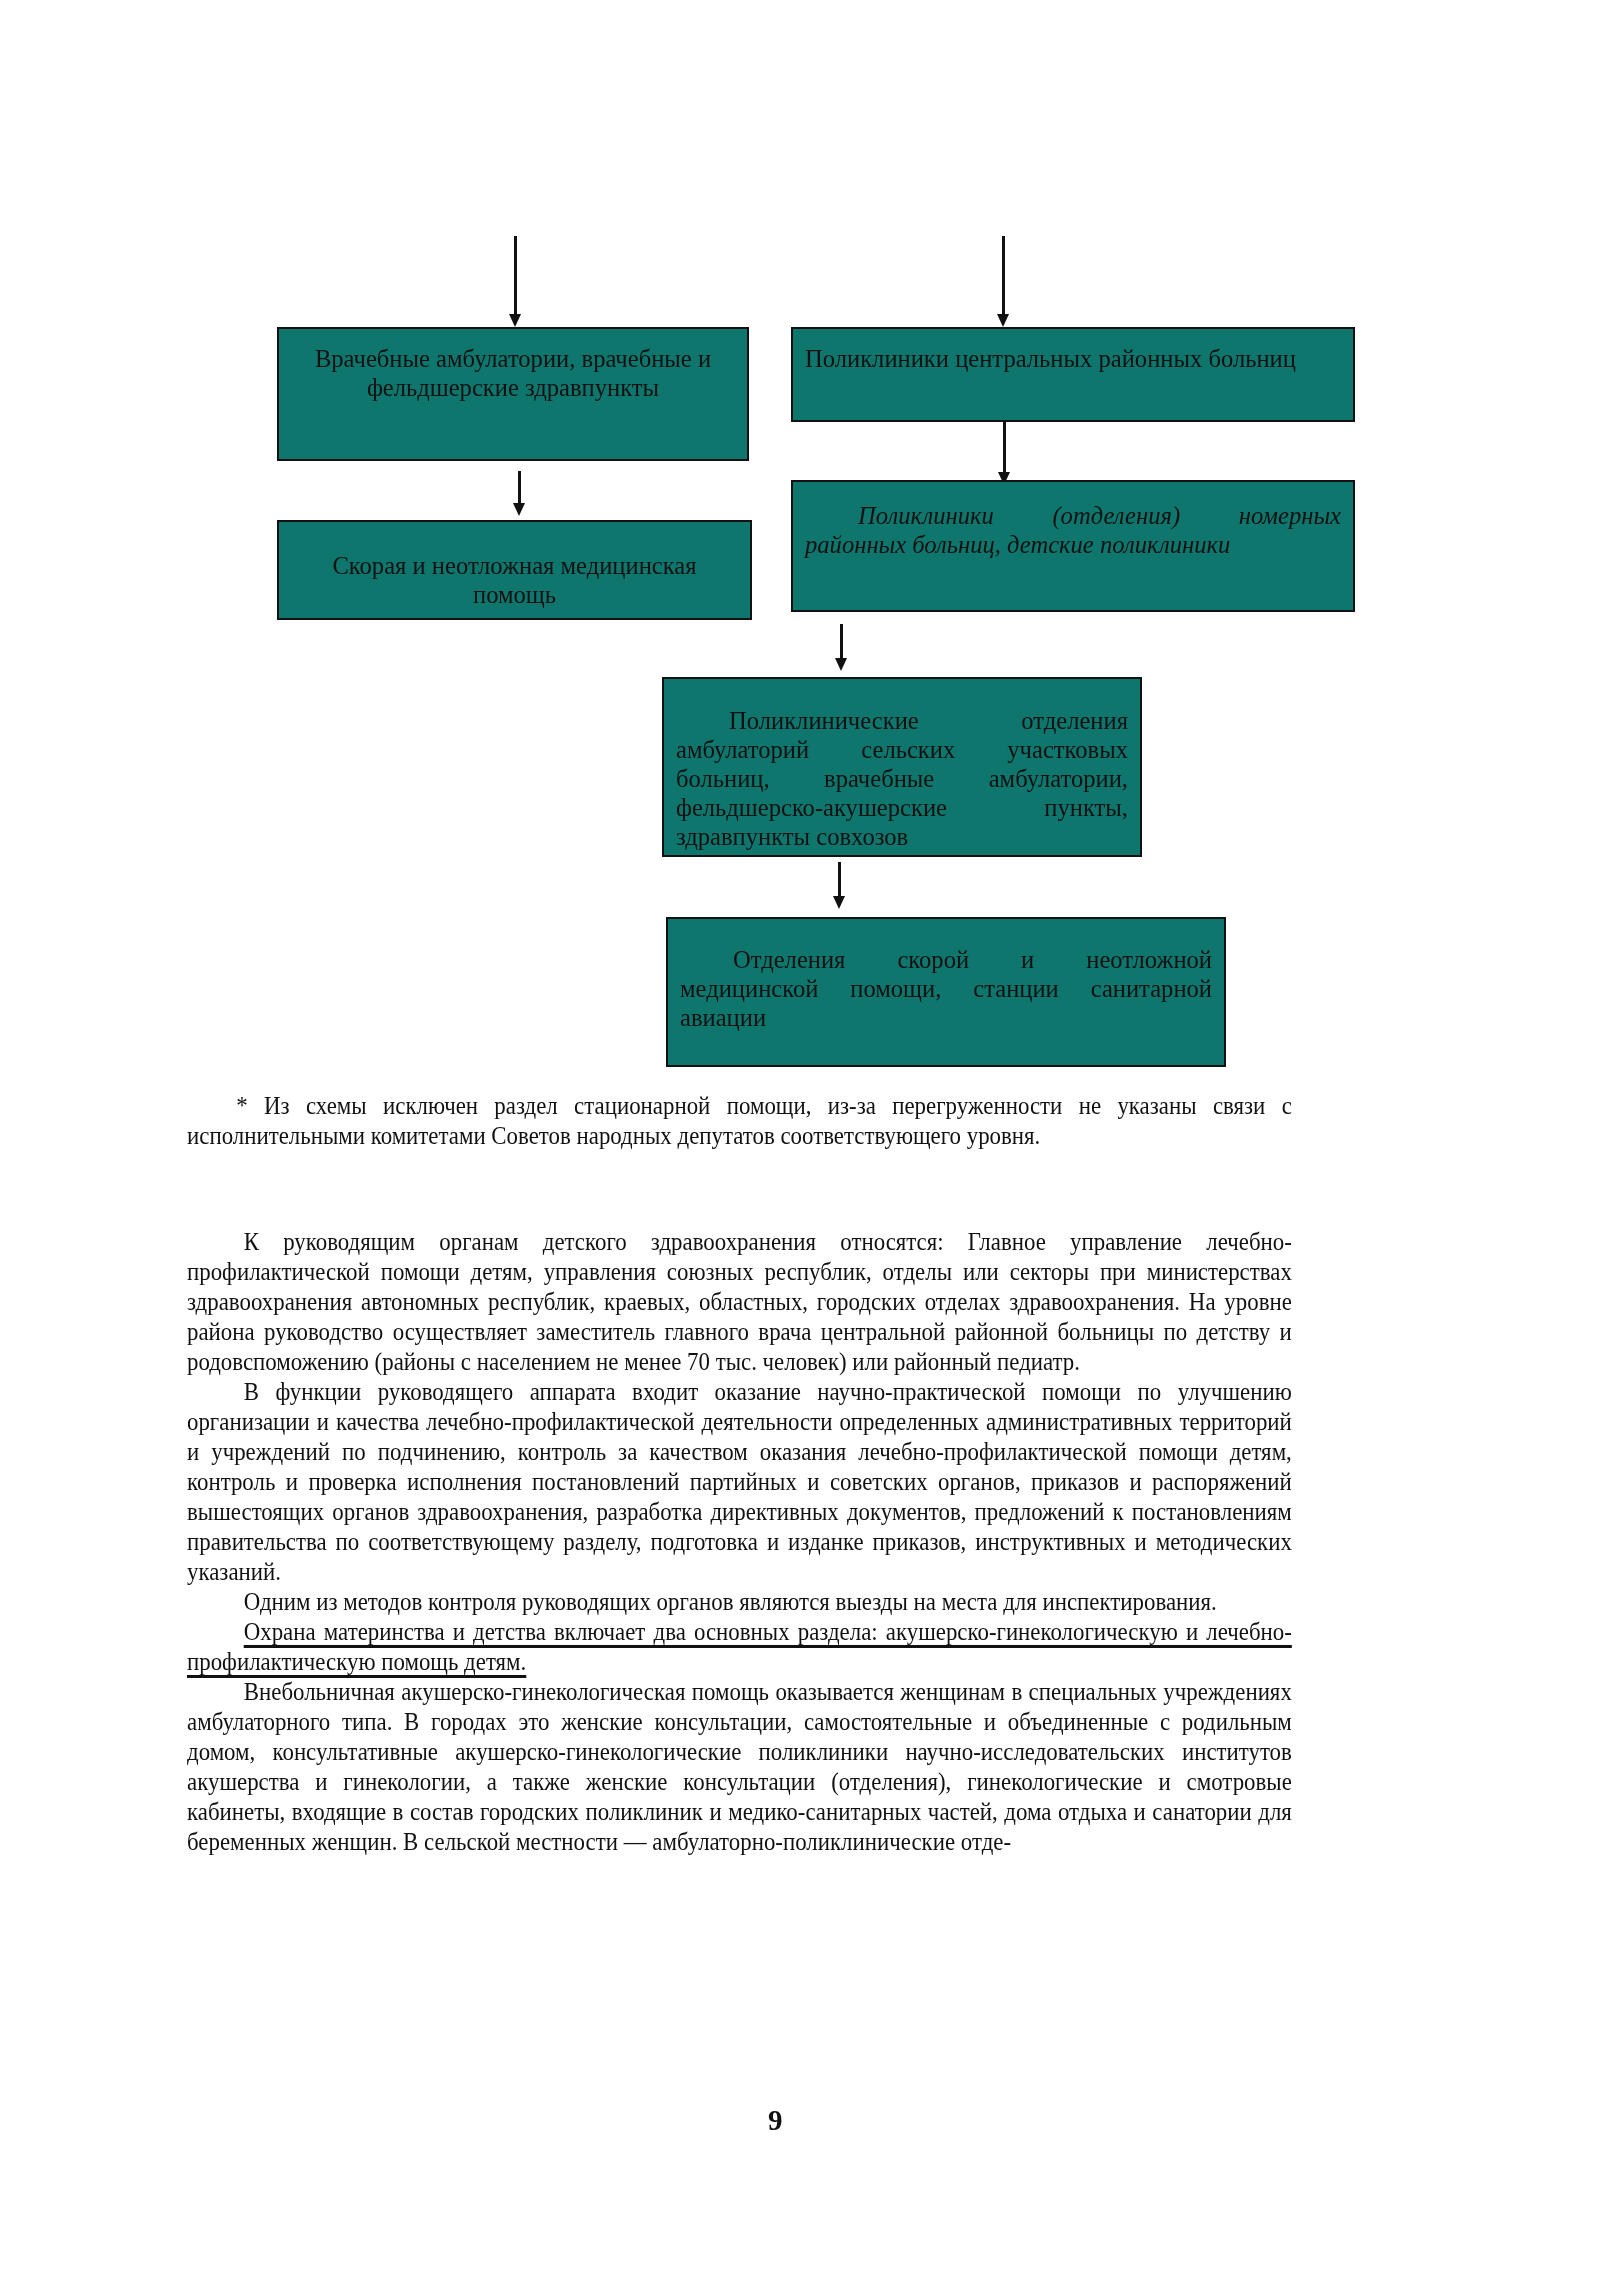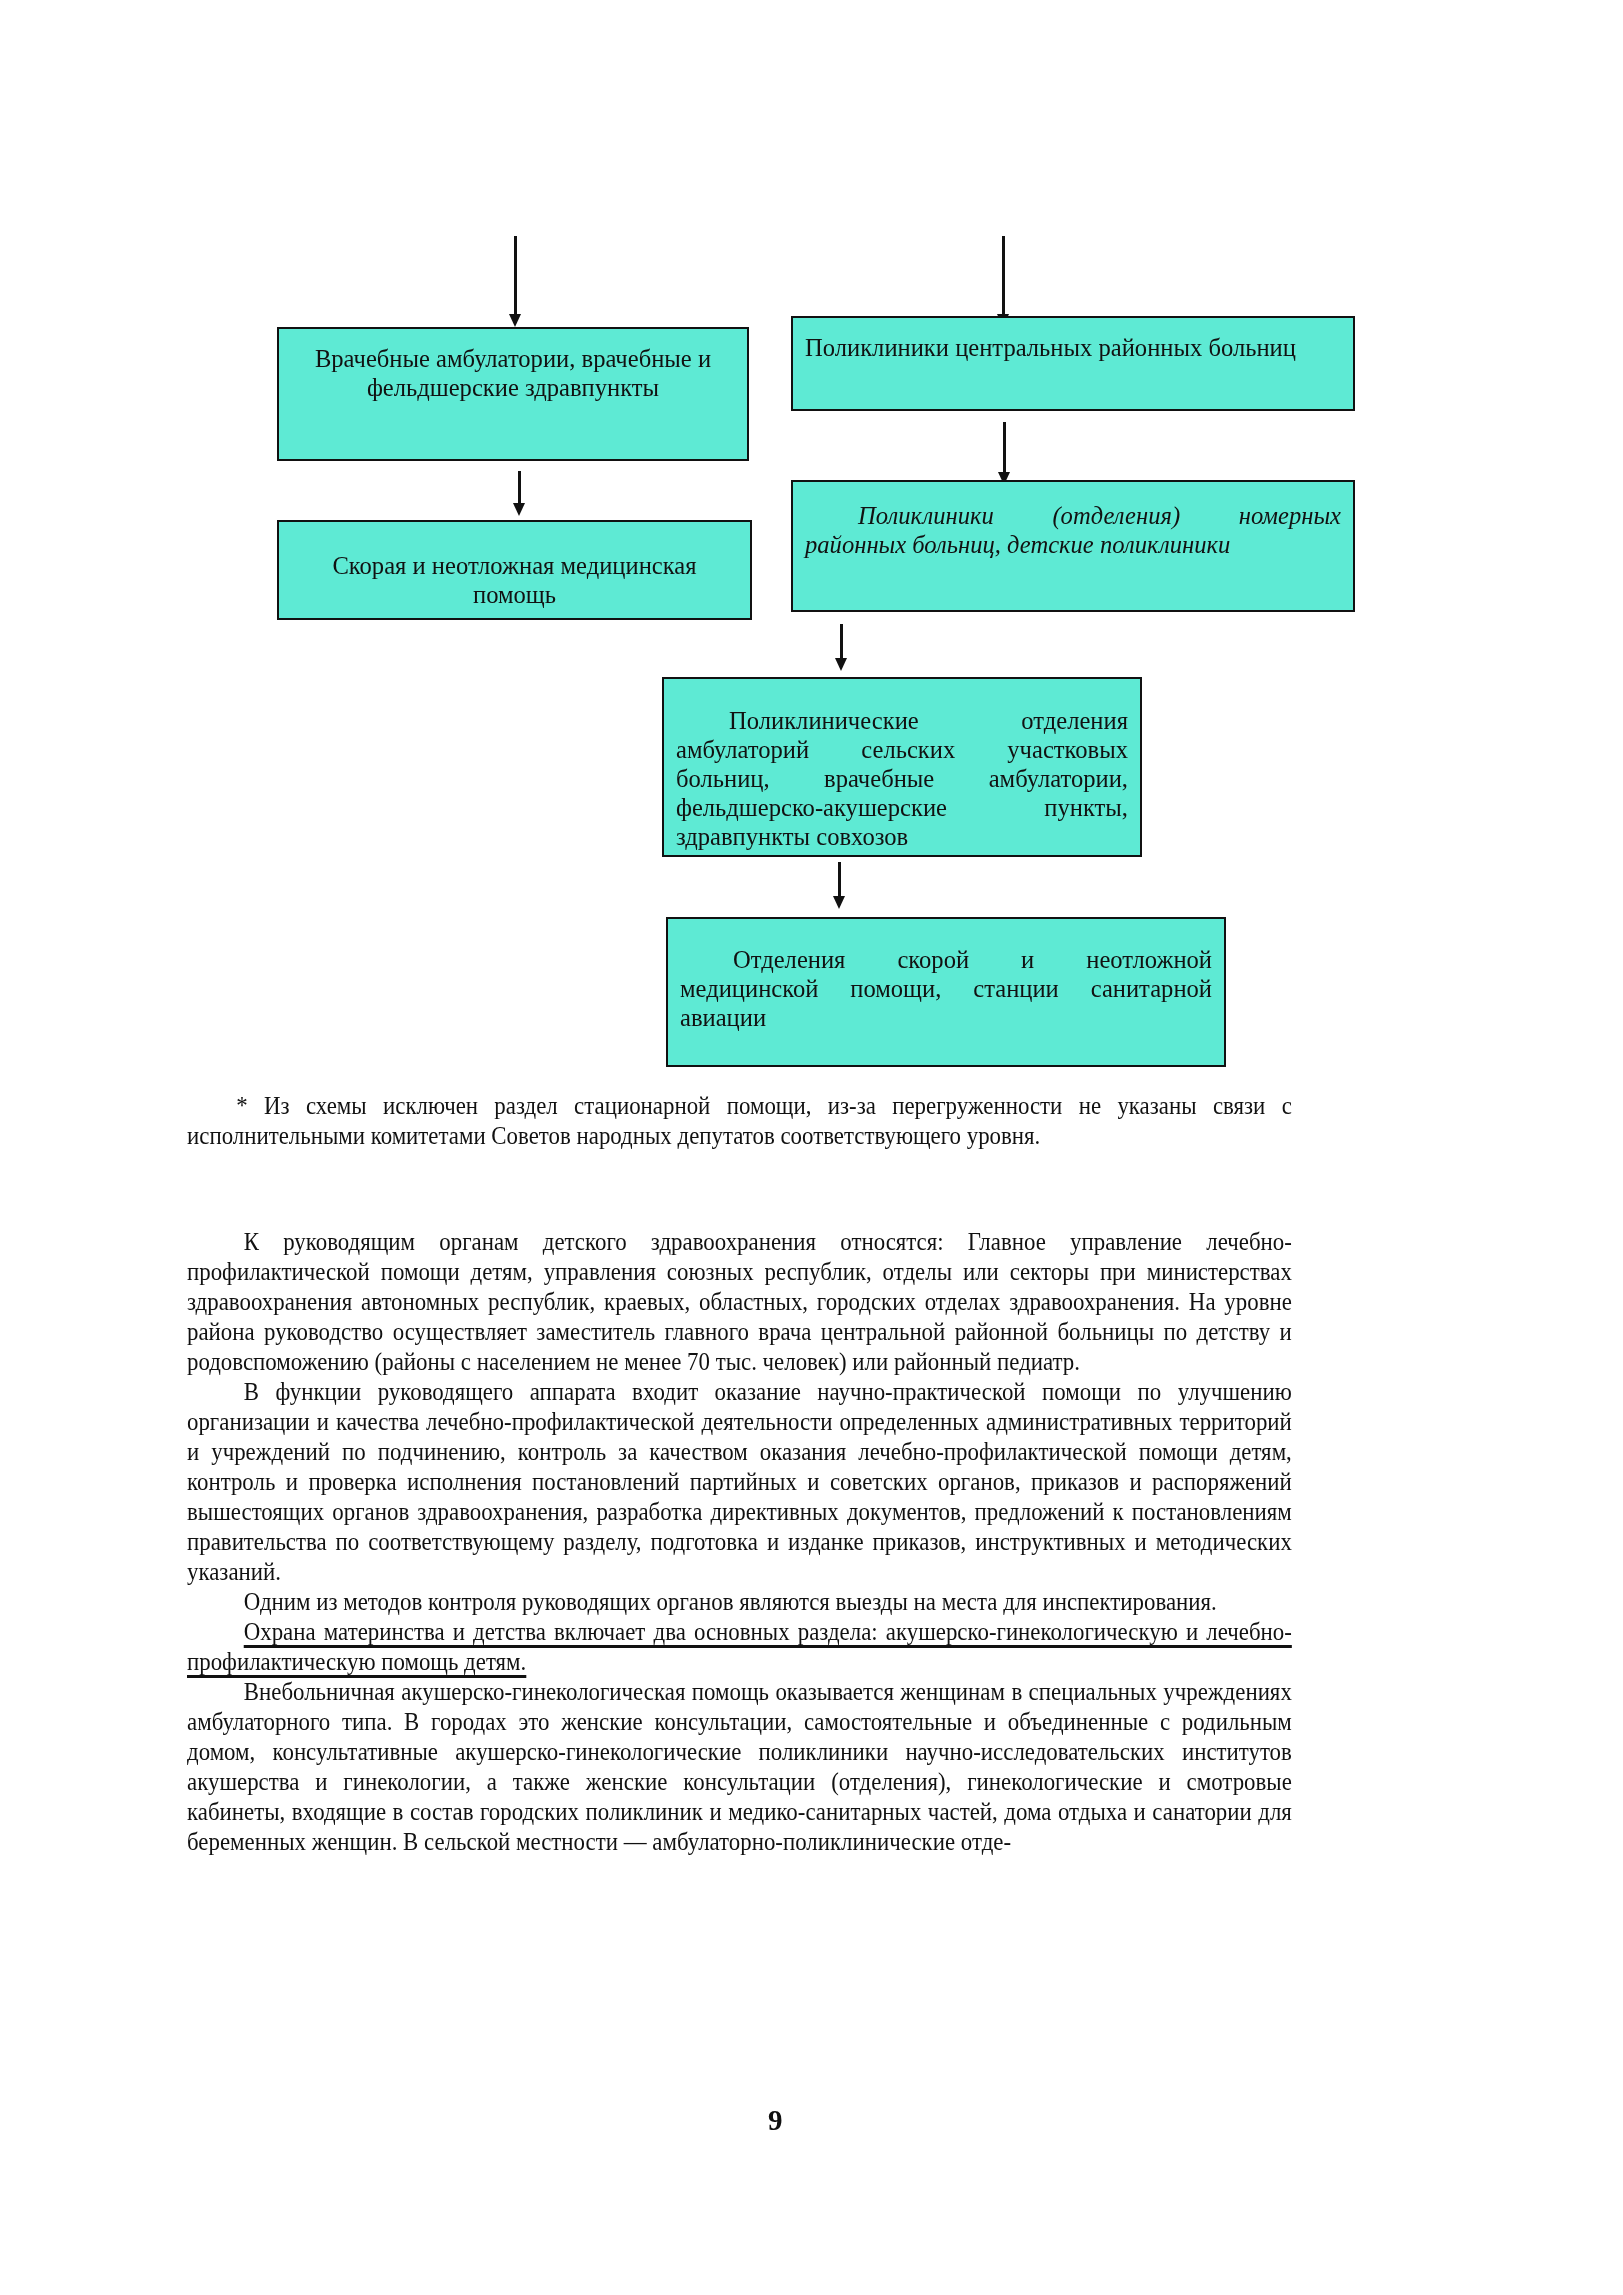--- a/index.html
+++ b/index.html
@@ -1,20 +1,20 @@
 <!DOCTYPE html>
 <html style="font-size:13.6px"><head>
 <meta charset="utf-8">
 <style>
   html, body { margin: 0; padding: 0; background: #ffffff; }
   body { width: 1624px; height: 2295px; position: relative; overflow: hidden;
          font-family: "Liberation Serif", "DejaVu Serif", serif; color: #111; }
   .box { position: absolute; box-sizing: border-box; border-top: 2.5px solid #111; border-bottom: 2.5px solid #111;
          border-left: 2.5px solid #111; border-right: 2.5px solid #111; padding: 12px 12px 8.5px 12px;
-         font-size: 24.6px; line-height: 29px; text-align: justify; background: #5eead4; }
+         font-size: 24.6px; line-height: 29px; text-align: justify; background: #0f766e; }
   .box .txt { text-indent: 53px; }
   .box.noindent .txt { text-indent: 0; }
   .box.center .txt { text-align: center; text-indent: 0; }
   .vline { position: absolute; width: 2.5px; background: #111; }
   .arrowhead { position: absolute; width: 0; height: 0; border-left: 6px solid transparent;
                border-right: 6px solid transparent; border-top: 13.6px solid #111; }
   .para { position: absolute; left: 187px; width: 1188px; font-size: 24.6px; line-height: 30px;
           text-align: justify; font-family: "Liberation Serif", serif; transform: scaleX(0.93); transform-origin: left top; }
   .para .p { text-indent: 61px; margin: 0; }
   .footnote { position: absolute; left: 187px; width: 1188px; font-size: 24.6px; line-height: 30px;
@@ -36,21 +36,21 @@
 <div class="vline" style="left:518px; top:471px; height:34px;"></div>
 <div class="arrowhead" style="left:513px; top:503px;"></div>
 
 <div class="box center" style="left:277px; top:520px; width:475px; height:100px; padding-top:29px;">
   <div class="txt">Скорая и неотложная медицинская помощь</div>
 </div>
 
 <div class="vline" style="left:1002px; top:236px; height:81px;"></div>
 <div class="arrowhead" style="left:997px; top:314px;"></div>
 
-<div class="box noindent" style="left:791px; top:316px; width:564px; height:95px; padding-top:15.3px;">
+<div class="box noindent" style="left:791px; top:327px; width:564px; height:95px; padding-top:15.3px;">
   <div class="txt">Поликлиники центральных районных больниц</div>
 </div>
 
 <div class="vline" style="left:1003px; top:422px; height:53px;"></div>
 <div class="arrowhead" style="left:998px; top:472px;"></div>
 
 <div class="box" style="left:791px; top:480px; width:564px; height:132px; padding-top:18.7px;font-style:italic;">
   <div class="txt">Поликлиники (отделения) номерных районных больниц, детские поликлиники</div>
 </div>
 

